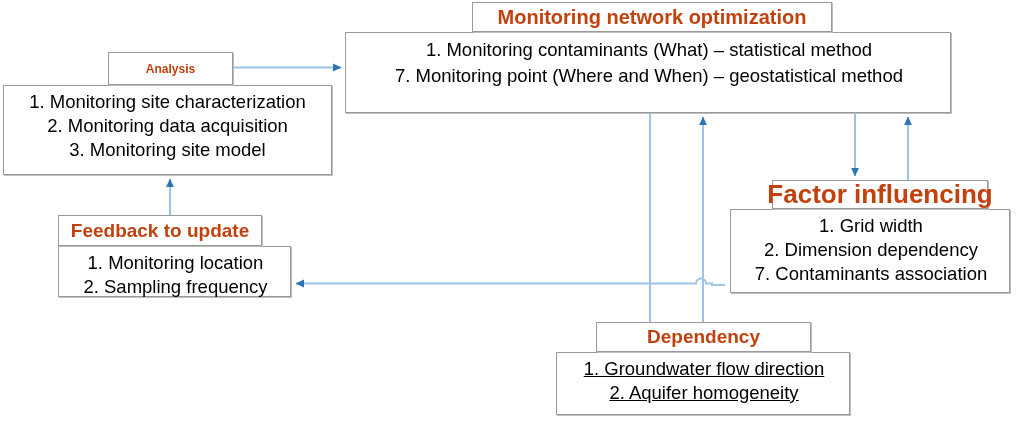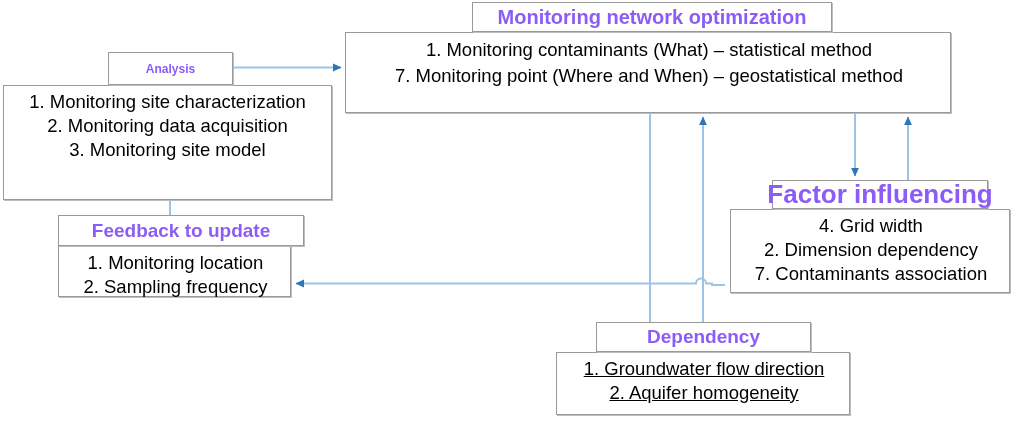--- a/index.html
+++ b/index.html
@@ -13,21 +13,21 @@
 
   
   #wires{position:absolute;left:0;top:0;width:1024px;height:426px;z-index:1;}
   .hdr{
     position:absolute;
     box-sizing:border-box;
     background:#ffffff;
     border:1px solid #9a9a9a;
     box-shadow:1px 1px 0 #bdbdbd;
     font-weight:bold;
-    color:#8b5cf6;
+    color:#c2410c;
     display:flex;align-items:center;justify-content:center;
     white-space:nowrap;
     z-index:4;
   }
   .body{
     position:absolute;
     box-sizing:border-box;
     background:#ffffff;
     border:1px solid #9a9a9a;
     box-shadow:1px 1px 0 #bdbdbd;
@@ -44,24 +44,24 @@
     line-height:1.30;
   }
 
   
   #mon-hdr{left:472px;top:2px;width:360px;height:30px;font-size:20px;}
   #mon-body{left:345px;top:32px;width:606px;height:81px;font-size:18.5px;}
   #mon-body li{line-height:1.38;}
 
   
   #ana-hdr{left:108px;top:52px;width:125px;height:33px;font-size:12px;}
-  #ana-body{left:3px;top:85px;width:329px;height:115px;font-size:18.5px;padding-left:8px;}
+  #ana-body{left:3px;top:85px;width:329px;height:90px;font-size:18.5px;padding-left:8px;}
 
   
-  #fb-hdr{left:58px;top:215px;width:246px;height:31px;font-size:19px;}
+  #fb-hdr{left:58px;top:215px;width:204px;height:31px;font-size:19px;}
   #fb-body{left:58px;top:246px;width:233px;height:51px;font-size:18.5px;}
 
   
   #fac-hdr{left:772px;top:180px;width:216px;height:29px;font-size:26px;}
   #fac-body{left:730px;top:209px;width:280px;height:84px;font-size:18.5px;}
 
   
   #dep-hdr{left:596px;top:322px;width:215px;height:30px;font-size:19px;}
   #dep-body{left:556px;top:352px;width:294px;height:63px;font-size:18.5px;text-decoration:underline;}
 </style>
@@ -128,21 +128,21 @@
   <div class="body" id="fb-body">
     <ol>
       <li>1. Monitoring location</li>
       <li>2. Sampling frequency</li>
     </ol>
   </div>
 
   <div class="hdr" id="fac-hdr">Factor influencing</div>
   <div class="body" id="fac-body">
     <ol>
-      <li>4. Grid width</li>
+      <li>1. Grid width</li>
       <li>2. Dimension dependency</li>
       <li>7. Contaminants association</li>
     </ol>
   </div>
 
   <div class="hdr" id="dep-hdr">Dependency</div>
   <div class="body" id="dep-body">
     <ol>
       <li>1. Groundwater flow direction</li>
       <li>2. Aquifer homogeneity</li>

